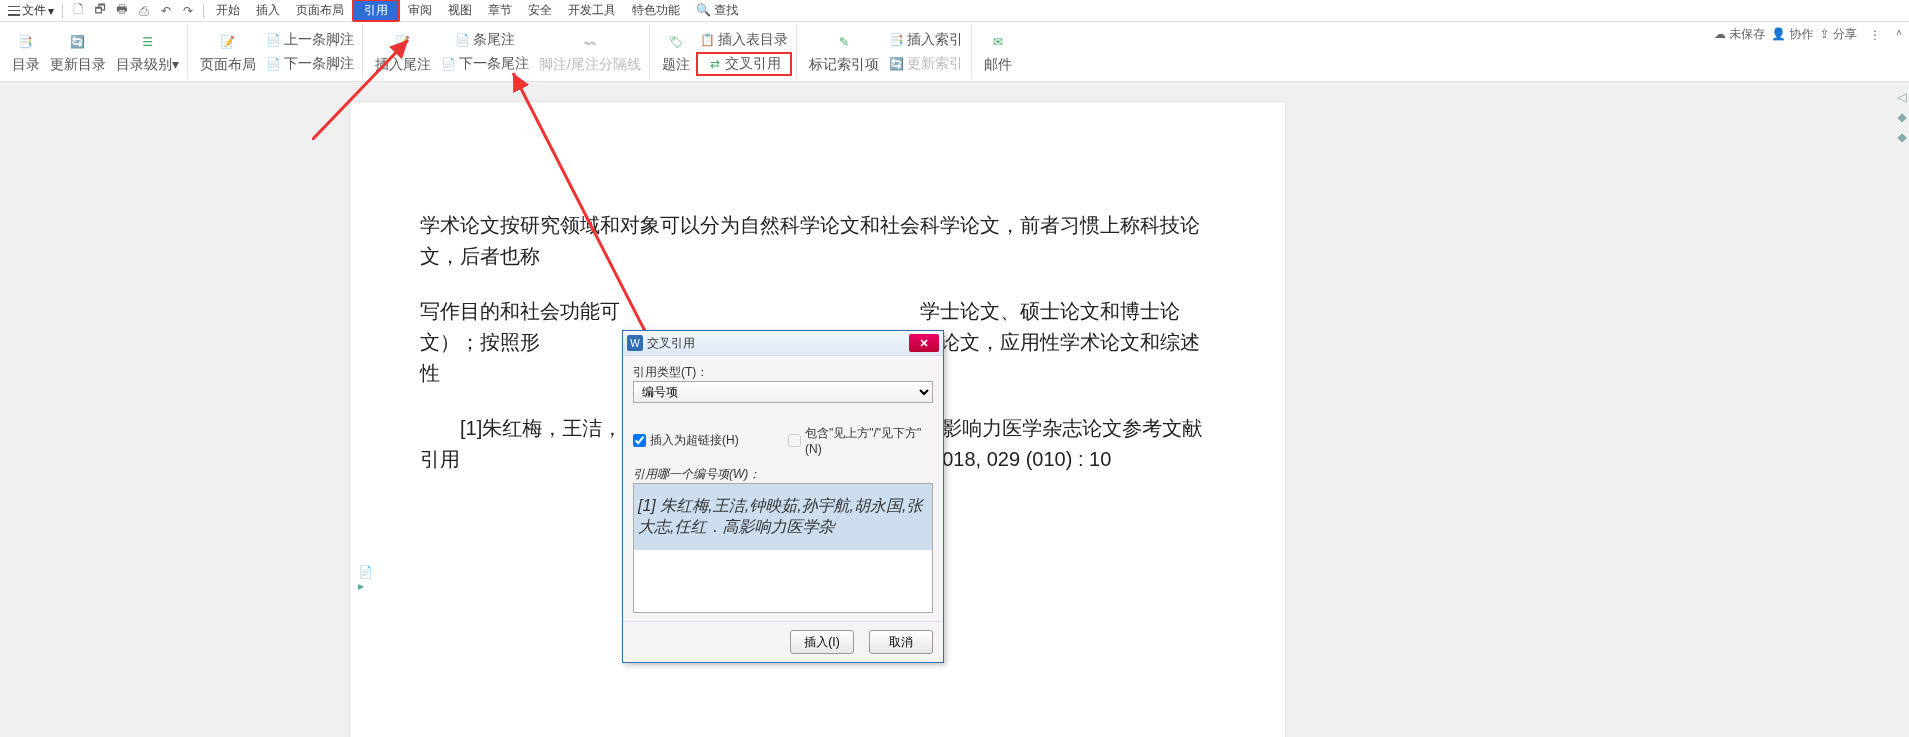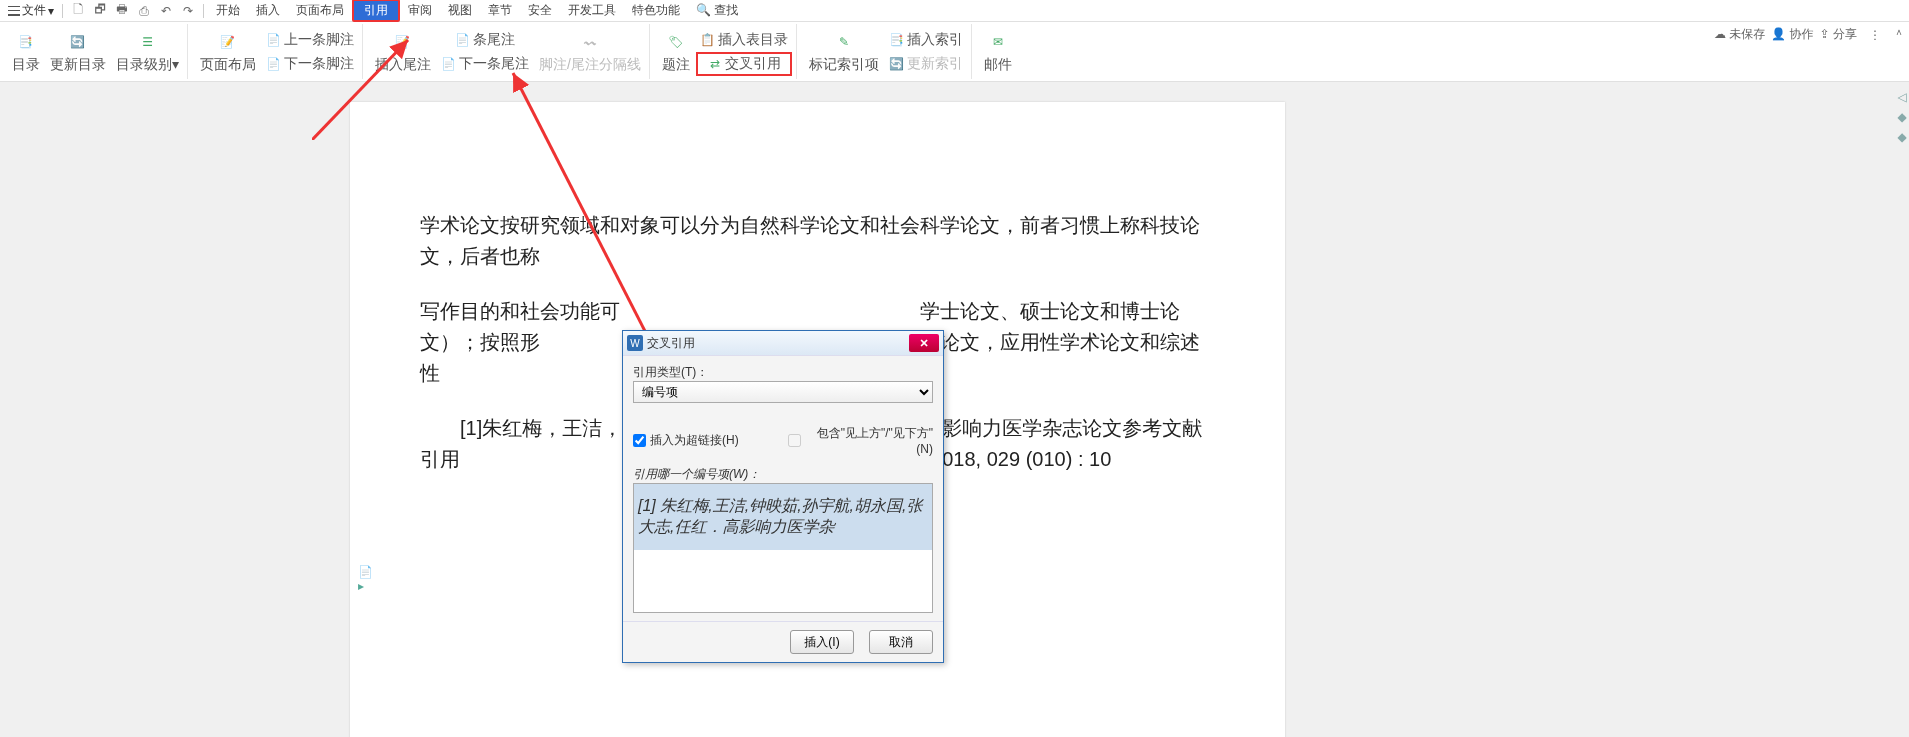--- a/index.html
+++ b/index.html
@@ -31,21 +31,21 @@
 .page-mark { position: absolute; left: 358px; top: 483px; width: 14px; height: 14px; color: #5a9; font-size: 12px; }
 .side-handle { position: absolute; right: 0; top: 0; width: 14px; height: 100%; display: flex; flex-direction: column; align-items: center; gap: 6px; padding-top: 8px; color: #8aa; cursor: pointer; }
 .dialog { position: absolute; left: 622px; top: 248px; width: 322px; background: #e9f2fb; border: 1px solid #2f6eb3; box-shadow: 2px 2px 6px rgba(0,0,0,.25); font-size: 12px; }
 .dialog .titlebar { height: 24px; display: flex; align-items: center; padding: 0 4px; background: linear-gradient(#f3f8fd,#dce8f5); }
 .dialog .titlebar .wps-ico { width: 16px; height: 16px; background: #2f6eb3; color: #fff; border-radius: 2px; display: flex; align-items: center; justify-content: center; font-size: 10px; margin-right: 4px; }
 .dialog .titlebar .title { font-weight: normal; color: #333; }
 .dialog .titlebar .close { margin-left: auto; width: 30px; height: 18px; background: linear-gradient(#e06,#b03); color: #fff; display: flex; align-items: center; justify-content: center; border-radius: 2px; cursor: pointer; font-size: 11px; font-weight: bold; }
 .dialog .body { padding: 8px 10px; background: #f4f4f4; border-top: 1px solid #dde; }
 .dialog .row { display: flex; gap: 10px; }
 .dialog .col { flex: 1; }
-.dialog label { color: #333; font-size: 12px; text-align: right; }
+.dialog label { color: #333; font-size: 12px; }
 .dialog select, .dialog .combo { width: 100%; height: 22px; border: 1px solid #aaa; background: linear-gradient(#fff,#eee); font-size: 12px; padding: 0 4px; }
 .dialog .check-row { display: flex; align-items: center; gap: 4px; margin: 6px 0; }
 .dialog .check-row.disabled { color: #aaa; }
 .dialog .listbox { width: 100%; height: 130px; border: 1px solid #aaa; background: #fff; overflow: auto; }
 .dialog .listbox .item { padding: 12px 4px; font-size: 16px; }
 .dialog .listbox .item.sel { background: #cde; }
 .dialog .btns { display: flex; justify-content: flex-end; gap: 15px; padding: 8px 10px; background: #f4f4f4; border-top: 1px solid #dde; }
 .dialog button { min-width: 64px; height: 24px; border: 1px solid #999; background: linear-gradient(#fff,#e6e6e6); border-radius: 3px; cursor: pointer; font-size: 12px; }
 .arrow { position: absolute; pointer-events: none; }
 .arrow.a1 { left: 312px; top: -47px; width: 140px; height: 105px; }

